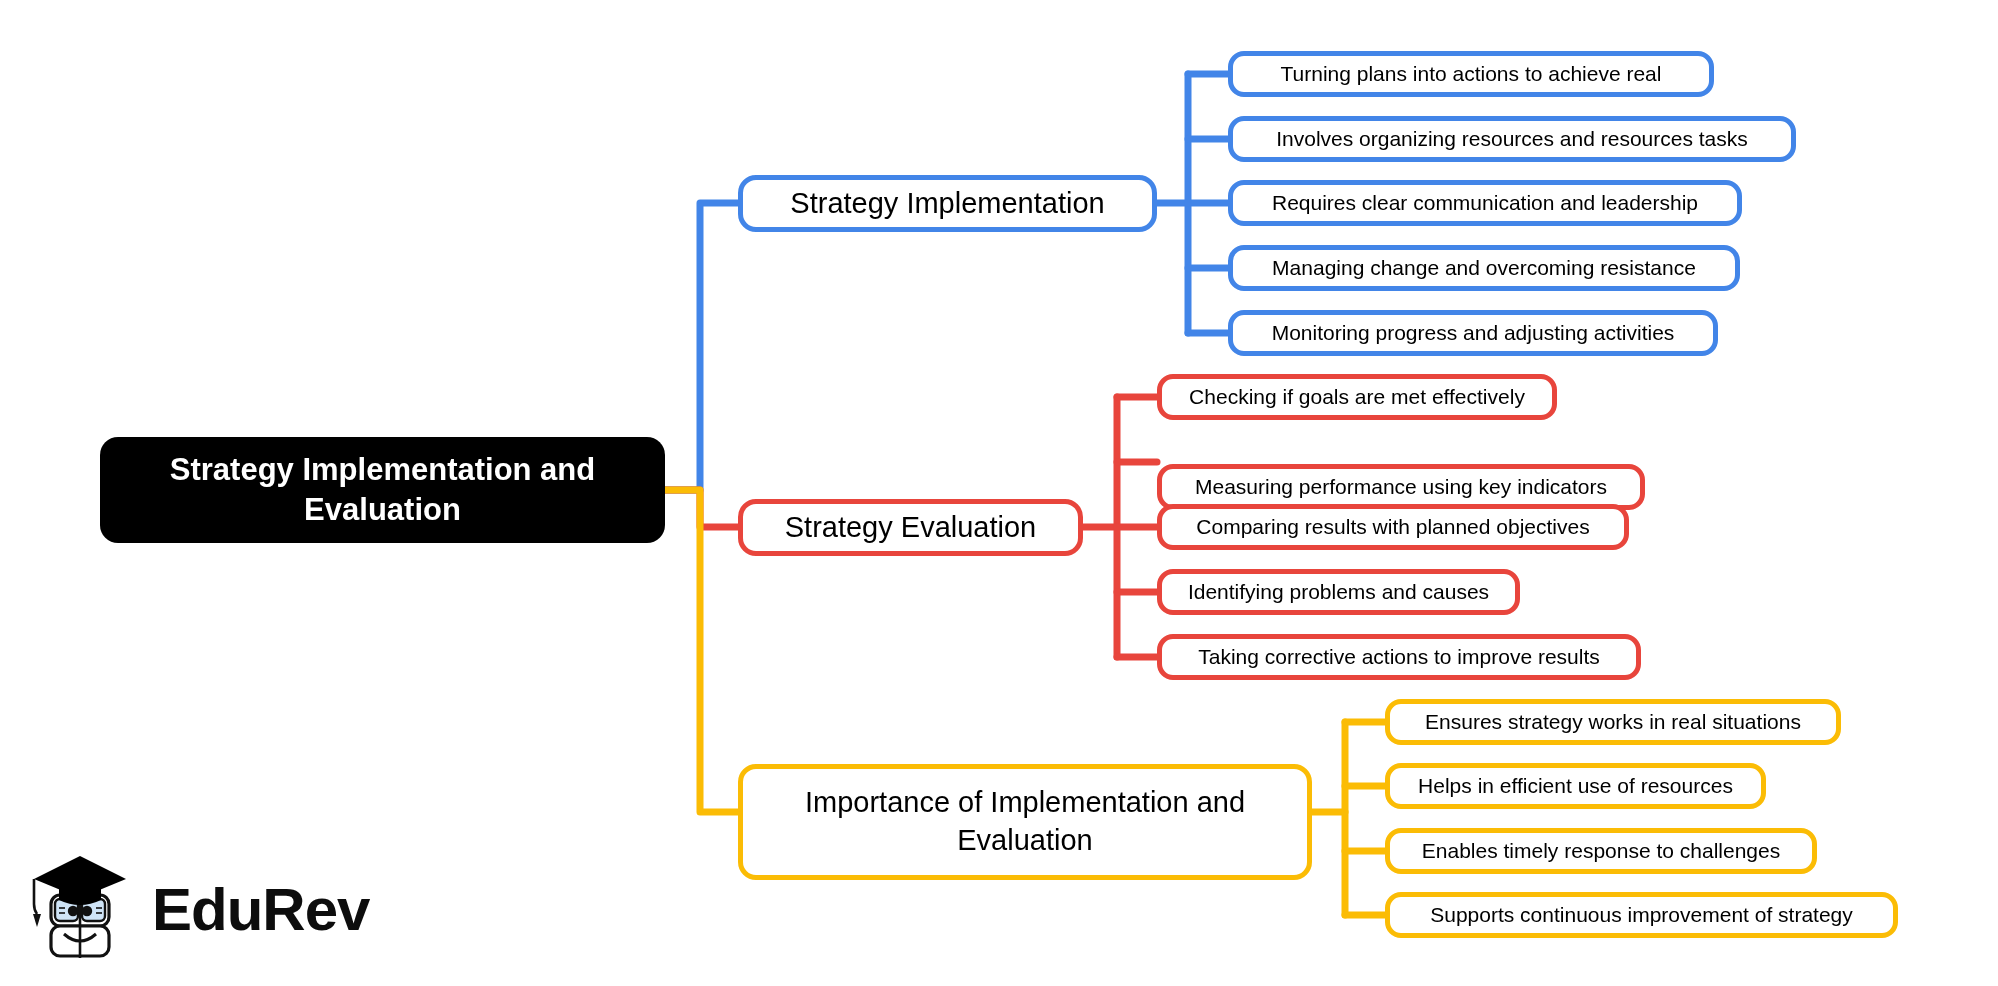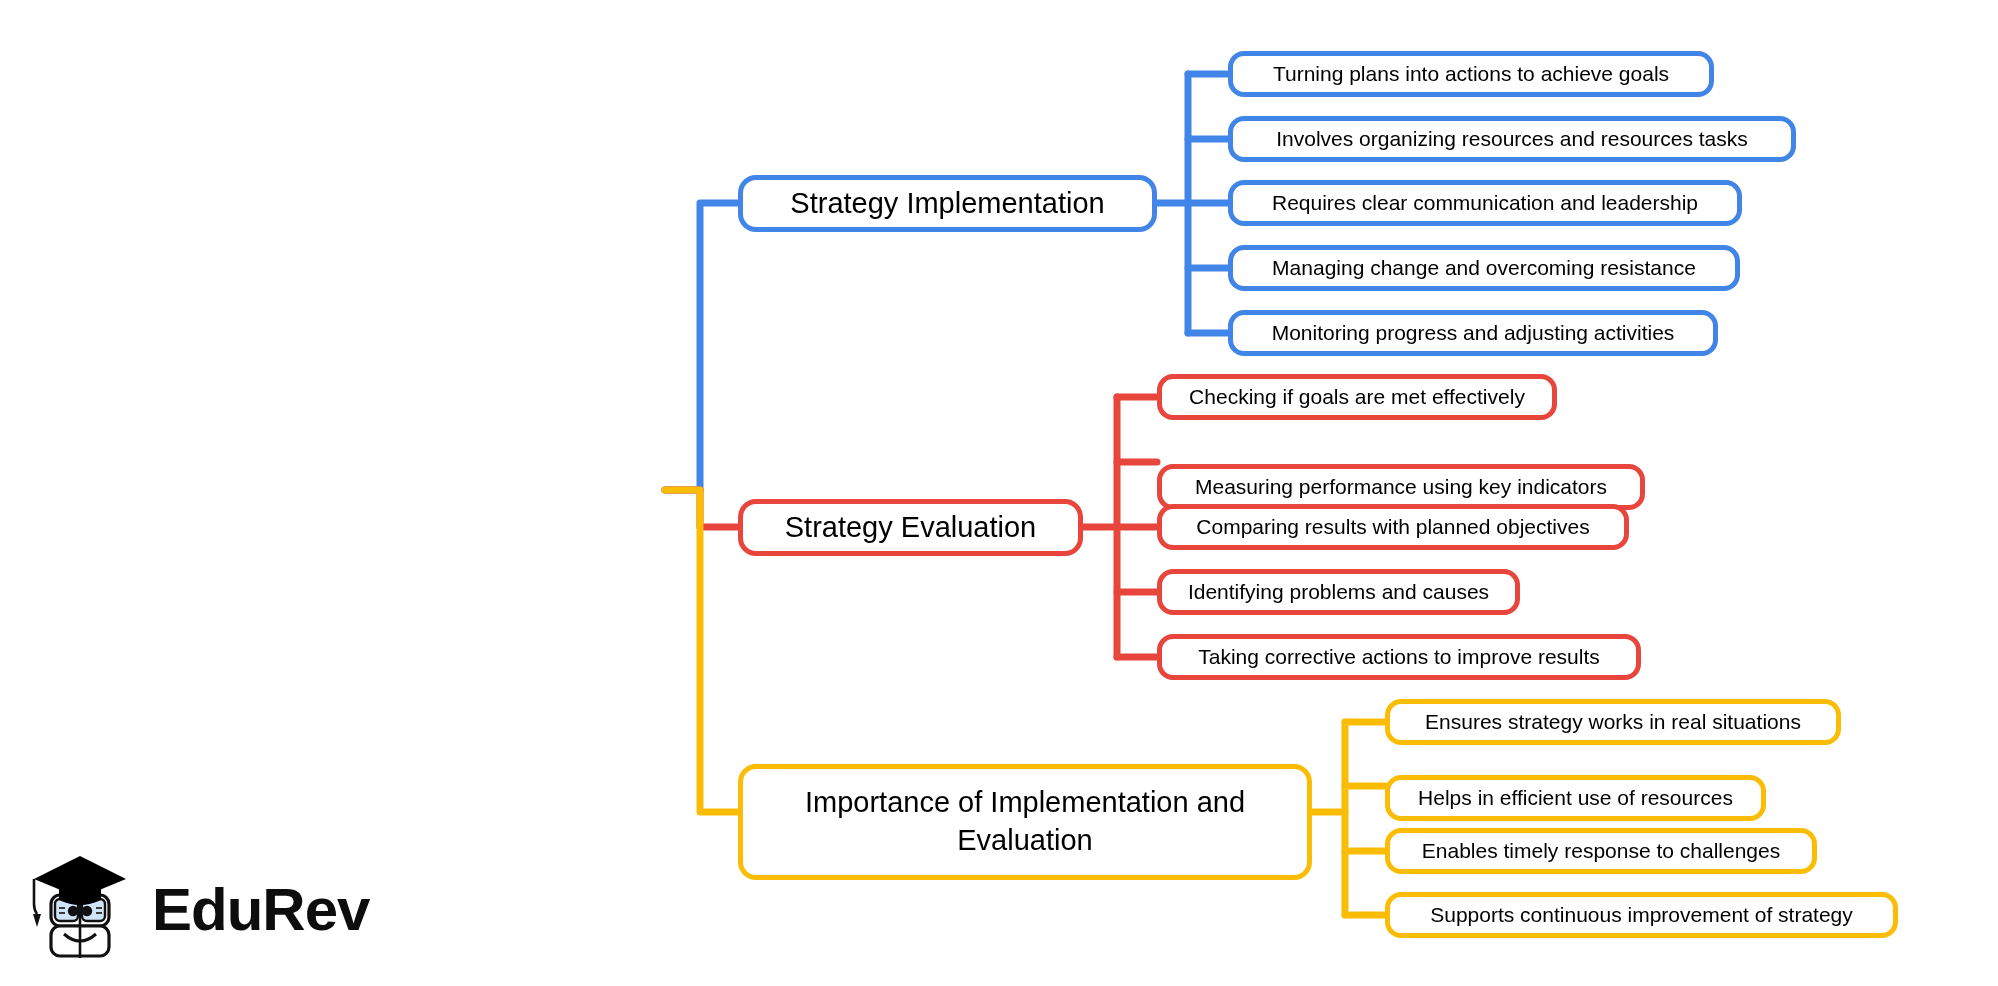--- a/index.html
+++ b/index.html
@@ -131,35 +131,38 @@
 
       <path stroke="#FBBC05" d="M 1312 812 L 1345 812"></path>
       <path stroke="#FBBC05" d="M 1345 722 L 1345 915"></path>
       <path stroke="#FBBC05" d="M 1345 722 L 1385 722"></path>
       <path stroke="#FBBC05" d="M 1345 786 L 1385 786"></path>
       <path stroke="#FBBC05" d="M 1345 851 L 1385 851"></path>
       <path stroke="#FBBC05" d="M 1345 915 L 1385 915"></path>
     </g>
   </svg>
 
+  <div class="node node-root" style="left:100px; top:437px; width:565px; height:106px;">
+    <span>Strategy Implementation and Evaluation</span>
+  </div>
 
   <div class="node node-branch c-blue" style="left:738px; top:175px; width:419px; height:57px;text-align:right;">
     <span>Strategy Implementation</span>
   </div>
 
   <div class="node node-branch c-red" style="left:738px; top:499px; width:345px; height:57px;">
     <span>Strategy Evaluation</span>
   </div>
 
   <div class="node node-branch c-yellow" style="left:738px; top:764px; width:574px; height:116px;">
     <span>Importance of Implementation and Evaluation</span>
   </div>
 
   <div class="node node-leaf c-blue" style="left:1228px; top:51px; width:486px; height:46px;">
-    <span>Turning plans into actions to achieve goals</span>
+    <span>Turning plans into actions to achieve real</span>
   </div>
   <div class="node node-leaf c-blue" style="left:1228px; top:116px; width:568px; height:46px;">
     <span>Involves organizing resources and resources tasks</span>
   </div>
   <div class="node node-leaf c-blue" style="left:1228px; top:180px; width:514px; height:46px;">
     <span>Requires clear communication and leadership</span>
   </div>
   <div class="node node-leaf c-blue" style="left:1228px; top:245px; width:512px; height:46px;">
     <span>Managing change and overcoming resistance</span>
   </div>
@@ -179,21 +182,21 @@
   <div class="node node-leaf c-red" style="left:1157px; top:569px; width:363px; height:46px;">
     <span>Identifying problems and causes</span>
   </div>
   <div class="node node-leaf c-red" style="left:1157px; top:634px; width:484px; height:46px;">
     <span>Taking corrective actions to improve results</span>
   </div>
 
   <div class="node node-leaf c-yellow" style="left:1385px; top:699px; width:456px; height:46px;">
     <span>Ensures strategy works in real situations</span>
   </div>
-  <div class="node node-leaf c-yellow" style="left:1385px; top:763px; width:381px; height:46px;margin-top:12px;">
+  <div class="node node-leaf c-yellow" style="left:1385px; top:763px; width:381px; height:46px;">
     <span>Helps in efficient use of resources</span>
   </div>
   <div class="node node-leaf c-yellow" style="left:1385px; top:828px; width:432px; height:46px;">
     <span>Enables timely response to challenges</span>
   </div>
   <div class="node node-leaf c-yellow" style="left:1385px; top:892px; width:513px; height:46px;">
     <span>Supports continuous improvement of strategy</span>
   </div>
 
   <div id="logo">

